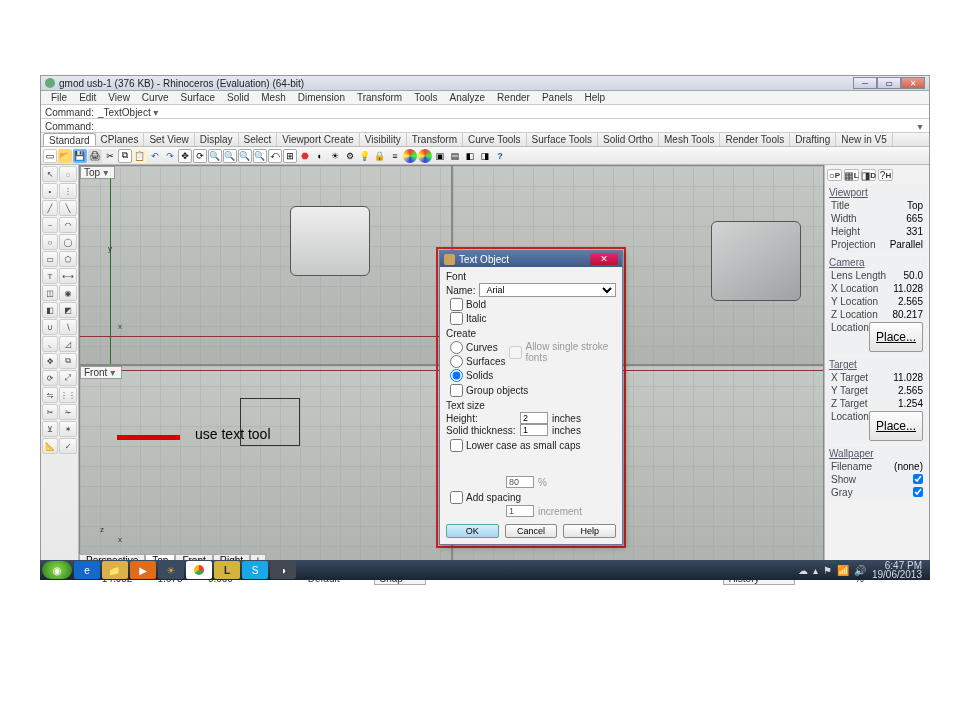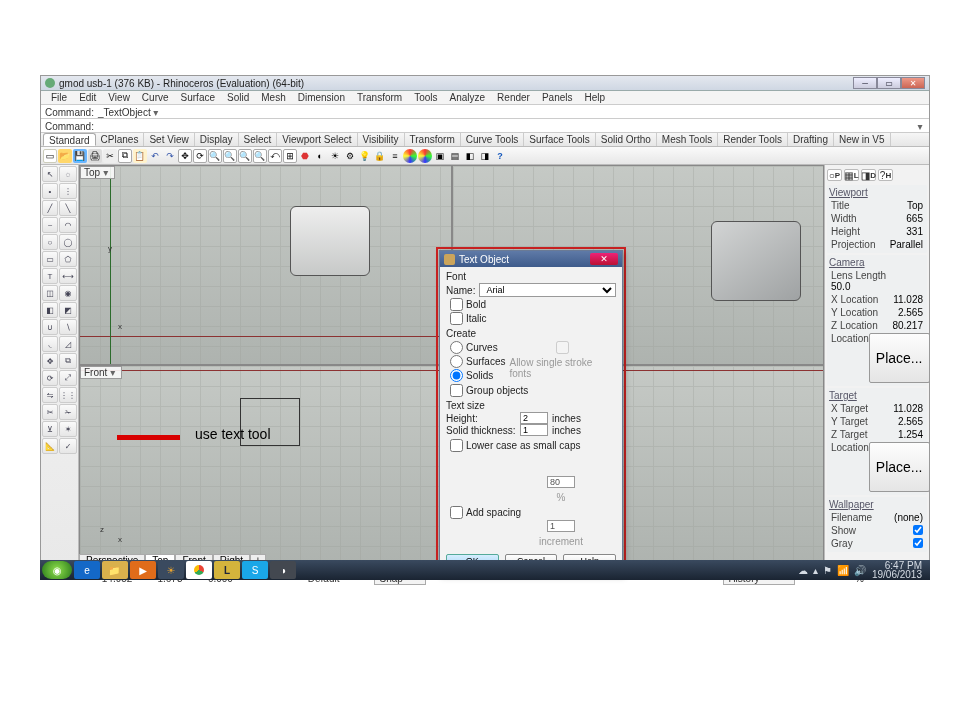--- a/index.html
+++ b/index.html
@@ -54,21 +54,21 @@
   .box2 { position:absolute; width:60px; height:48px; border:1px solid #333; }
   
   .props { width:105px; background:#f2f2f2; border-left:1px solid #bbb; padding:2px; font-size:9px; color:#333;}
   .props .hdr { display:flex; gap:2px; padding:2px 0; }
   .props .hdr span { display:inline-flex; width:15px; height:12px; border:1px solid #bbb; align-items:center; justify-content:center; border-radius:2px; background:#fff;}
   .props .sect { margin-top:2px; padding:2px; background:#eef0f1; border-radius:2px;}
   .props .sect b { display:block; font-weight:normal; color:#556; margin-bottom:1px;text-decoration:underline;}
   .props .row { display:flex; justify-content:space-between; padding:1px 2px; }
   .props .row label { color:#444; }
   .props .row .v { color:#000; }
-  .props button { font-size:14px; padding:16px 6px; border:1px solid #999; background:linear-gradient(#fdfdfd,#e5e5e5); border-radius:2px;}
+  .props button { font-size:12px; padding:7px 6px; border:1px solid #999; background:linear-gradient(#fdfdfd,#e5e5e5); border-radius:2px;text-decoration:underline;}
   .props input[type=checkbox]{ width:10px; height:10px;}
   
   .status { position:absolute; left:0; right:0; bottom:0; height:14px; background:linear-gradient(#f6f6f6,#e6e6e6); border-top:1px solid #bbb; display:flex; align-items:center; font-size:9px; color:#333; gap:12px; padding:0 4px;}
   .status .seg { padding:0 4px; }
   .status .btn { border:1px solid #aaa; padding:0 4px; background:#f3f3f3; }
   .status .btn.on{font-weight:bold;}
   .status .blk { width:8px; height:8px; background:#111; display:inline-block; margin-right:2px;}
   
   .redline { position:absolute; height:5px; background:#d80000; }
   .annot { position:absolute; color:#000; font-size:14px; font-family: Arial,sans-serif;}
@@ -81,21 +81,21 @@
   .dialog .body{ padding:4px 6px; }
   .dialog .grp{ margin-bottom:3px;}
   .dialog label{ display:block; margin-bottom:1px;}
   .dialog .txt{ width:100%; height:26px; border:1px solid #888; background:#fff; font-size:18px; padding:0 2px; font-family:Arial;}
   .dialog select,.dialog input[type=text]{ border:1px solid #999; font-size:9px; padding:0 2px; background:#fff;}
   .dialog .inline{ display:flex; align-items:center; gap:4px; }
   .dialog .radio,.dialog .chk{ display:flex; align-items:center; gap:3px; margin:1px 0 1px 4px;}
   .dialog .btns{ display:flex; justify-content:center; gap:6px; padding:4px 0 2px;}
   .dialog button{ width:61px; border:1px solid #888; background:linear-gradient(#fefefe,#e4e4e4); font-size:9px; padding:1px 8px; border-radius:2px;}
   .dialog button.ok{ background:linear-gradient(#d6eeff,#a8d4f2); border-color:#5a9;}
-  .dim{color:#999;flex-direction:column;}
+  .dim{color:#999;}
   
   .taskbar { position:absolute; left:40px; top:560px; width:890px; height:20px; background:linear-gradient(#3a4a5f,#1a2432); display:flex; align-items:center; padding:0 2px;}
   .taskbar .start{ width:30px; height:18px; border-radius:10px; background:radial-gradient(circle,#8fe04c,#2a7a1a); display:flex; align-items:center; justify-content:center; color:#fff;}
   .taskbar .ti{ width:26px; height:18px; margin-left:2px; display:flex; align-items:center; justify-content:center; color:#fff; border-radius:2px;}
   .taskbar .ti.ie{background:#1468c7;} .taskbar .ti.folder{background:#d9b04c;}
   .taskbar .ti.wmp{background:#e06c1a;} .taskbar .ti.sun{background:#3a4a5f;color:#e7a330;}
   .taskbar .ti.chrome{background:#fff;} .taskbar .ti.chrome span{width:10px;height:10px;border-radius:50%;background:conic-gradient(#ea4335 0 33%,#34a853 0 66%,#fbbc05 0);}
   .taskbar .ti.l{background:#d4b43c;color:#20263a;font-weight:bold;} .taskbar .ti.skype{background:#1aa7e8;}
   .taskbar .ti.steam{background:#434850;}
   .taskbar .tray{ margin-left:auto; display:flex; align-items:center; gap:5px; color:#d5dbe3; font-size:9px; padding-right:6px;}
@@ -143,21 +143,21 @@
     <input type="text" value="" style="">
     <span class="chev">▾</span>
   </div>
 
   <div class="tabstrip">
     <span class="active">Standard</span>
     <span>CPlanes</span>
     <span>Set View</span>
     <span>Display</span>
     <span>Select</span>
-    <span>Viewport Select</span>
+    <span>Viewport Create</span>
     <span>Visibility</span>
     <span>Transform</span>
     <span>Curve Tools</span>
     <span>Surface Tools</span>
     <span>Solid Ortho</span>
     <span>Mesh Tools</span>
     <span>Render Tools</span>
     <span>Drafting</span>
     <span>New in V5</span>
   </div>

